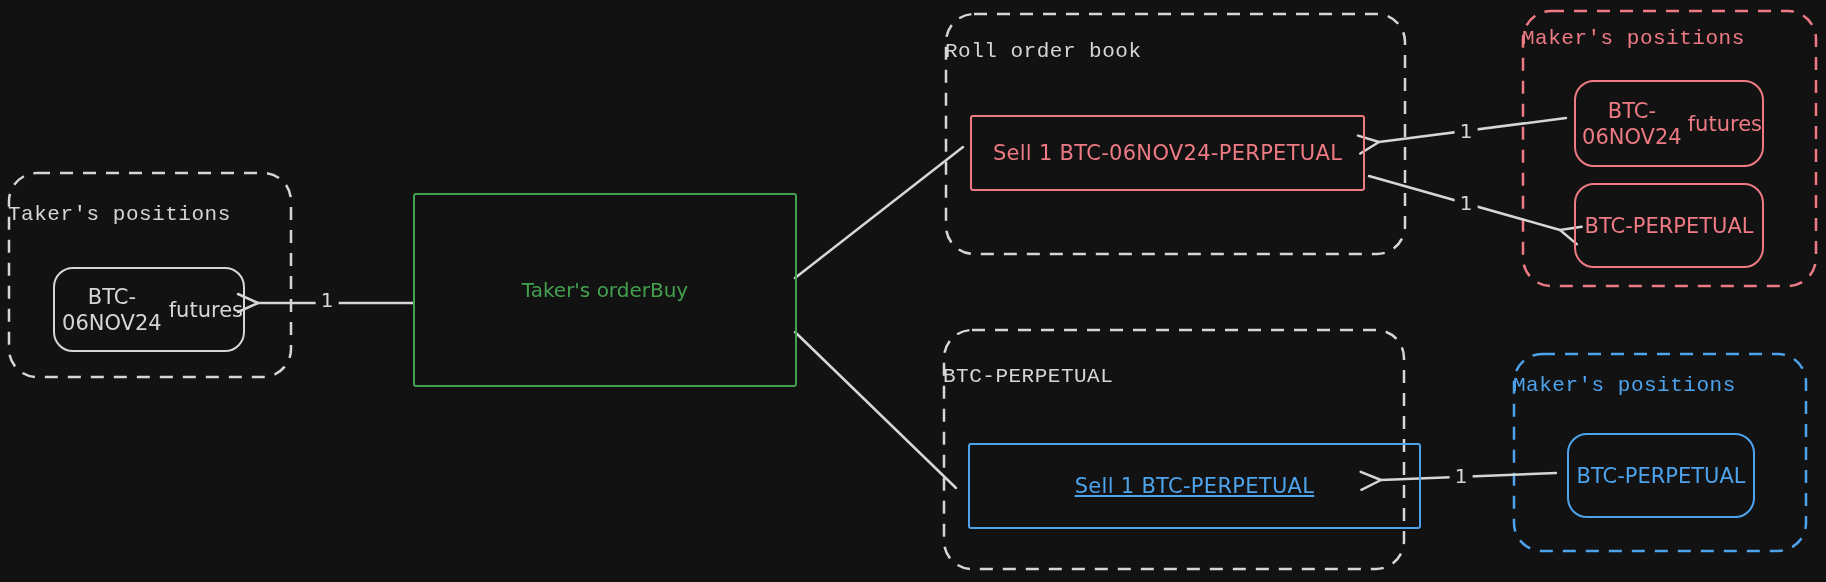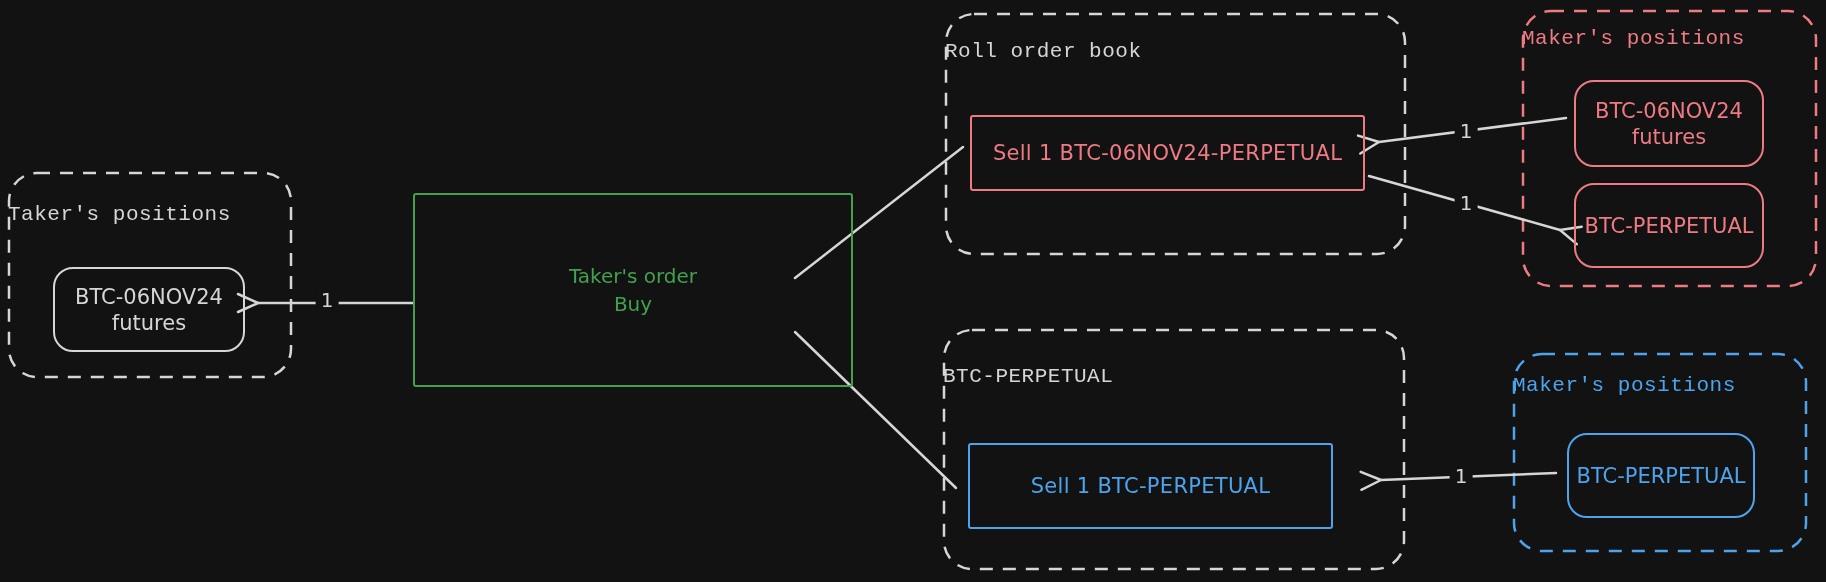--- a/index.html
+++ b/index.html
@@ -8,21 +8,21 @@
     font-family:"DejaVu Sans",sans-serif;
   }
   .overlay{position:absolute;left:0;top:0;z-index:1;}
   .group{position:absolute;z-index:2;}
   .group-title{font-size:21px;letter-spacing:.5px;font-family:Liberation Mono, monospace;}
   .white{color:#d6d6d6;}
   .green{color:#43a04e;}
   .red{color:#ee7a84;}
   .blue{color:#4da3ec;}
   .node{
-    position:absolute;display:flex;flex-direction:column;align-items:center;justify-content:center;
+    position:absolute;display:flex;flex-direction:row;align-items:center;justify-content:center;
     box-sizing:border-box;text-align:center;
   }
   .rounded{border-radius:20px;}
   .rect{border-radius:3px;}
   .b-white{border:2.5px solid #d6d6d6;}
   .b-green{border:2.5px solid #43a04e;}
   .b-red{border:2.5px solid #ee7a84;}
   .b-blue{border:2.5px solid #4da3ec;}
   .pos-label{font-size:21px;line-height:26px;}
   .order-label{font-size:21px;letter-spacing:.3px;}
@@ -59,21 +59,21 @@
   </svg>
 
   <div class="group" style="left:8px;top:179px;width:284px;height:206px;">
     <div class="group-title white" style="padding-top:24px;">Taker's positions</div>
     <div class="node rounded b-white white pos-label" style="left:45px;top:88px;width:192px;height:85px;">
       <div>BTC-06NOV24</div>
       <div>futures</div>
     </div>
   </div>
 
-  <div class="node rect b-green green order-lines" style="left:413px;top:193px;width:440px;height:194px;z-index:2;">
+  <div class="node rect b-green green order-lines" style="left:413px;top:193px;width:384px;height:194px;z-index:2;">
     <div>Taker's order</div>
     <div>Buy</div>
   </div>
 
   <div class="group" style="left:945px;top:13px;width:462px;height:242px;">
     <div class="group-title white" style="padding-top:27px;">Roll order book</div>
     <div class="node rect b-red red order-label" style="left:25px;top:102px;width:395px;height:76px;">
       <div>Sell 1 BTC-06NOV24-PERPETUAL</div>
     </div>
   </div>
@@ -86,21 +86,21 @@
     </div>
     <div class="node rounded b-red red pos-label" style="left:52px;top:173px;width:190px;height:85px;">
       <div>BTC-PERPETUAL</div>
     </div>
   </div>
 
   <div class="group" style="left:943px;top:329px;width:462px;height:241px;">
     <div class="group-title white" style="padding-top:29px;line-height:37px;">
       <div>BTC-PERPETUAL</div>
     </div>
-    <div class="node rect b-blue blue order-label" style="left:25px;top:114px;width:365px;height:86px;">
+    <div class="node rect b-blue blue order-label" style="left:25px;top:114px;width:453px;height:86px;text-decoration:underline;">
       <div>Sell 1 BTC-PERPETUAL</div>
     </div>
   </div>
 
   <div class="group" style="left:1513px;top:353px;width:294px;height:199px;">
     <div class="group-title blue" style="padding-top:21px;">Maker's positions</div>
     <div class="node rounded b-blue blue pos-label" style="left:54px;top:80px;width:188px;height:85px;">
       <div>BTC-PERPETUAL</div>
     </div>
   </div>

